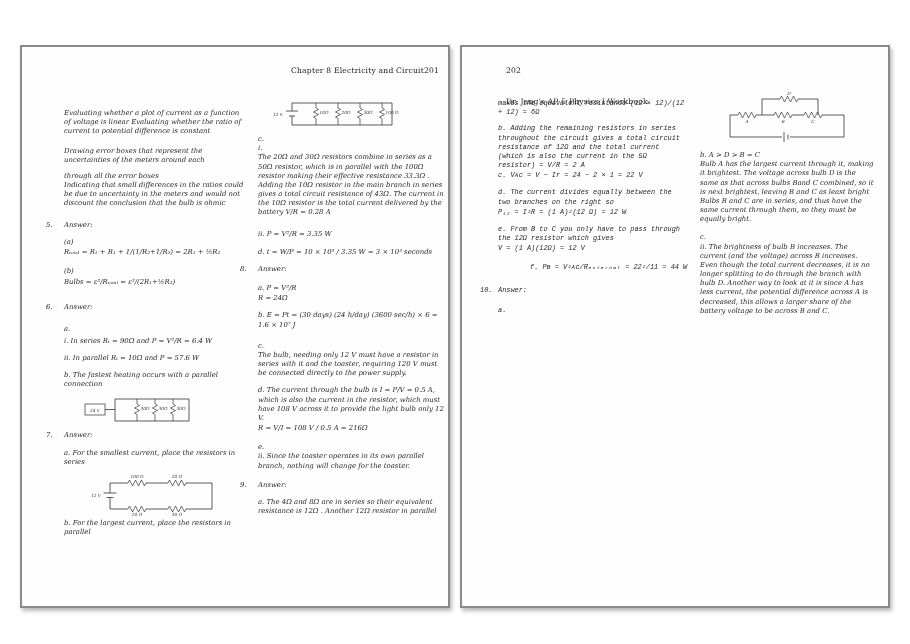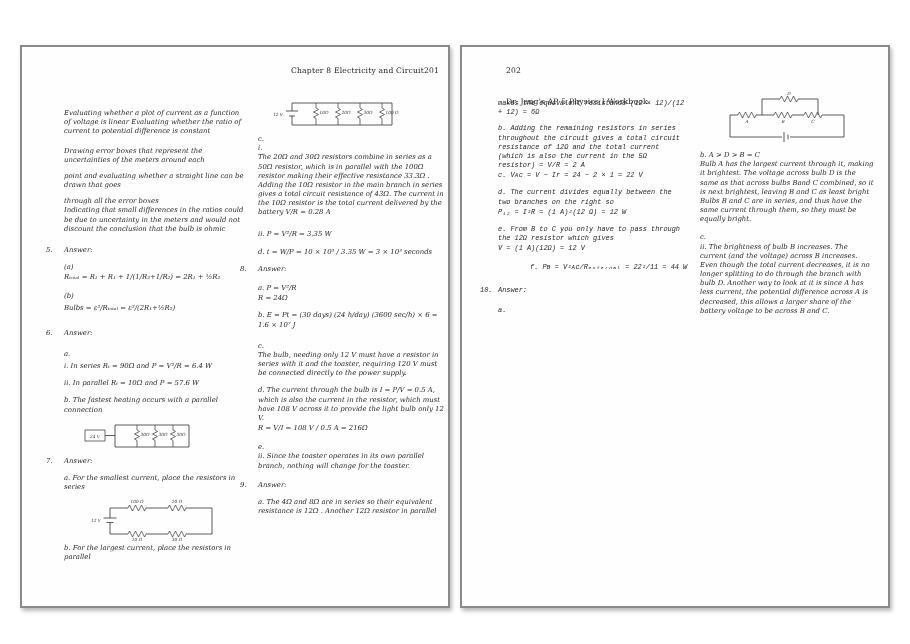--- a/index.html
+++ b/index.html
@@ -38,21 +38,20 @@
   <div class="page" id="page-left">
 
     <div class="pg-header" style="left:229px;width:200px;justify-content:flex-start;margin-left:40px;">
       <span>Chapter 8   Electricity and Circuit</span>
       <span>201</span>
     </div>
 
     <div class="col" style="left:42px;top:62px;width:180px;">
       <p style="margin-bottom:10px;">Evaluating whether a plot of current as a function of voltage is linear Evaluating whether the ratio of current to potential difference is constant</p>
       <p style="margin-bottom:7px;">Drawing error boxes that represent the uncertainties of the meters around each</p>
-      <p style="margin-bottom:7px;">point and evaluating whether a straight line can be drawn that goes</p>
       <p>through all the error boxes</p>
       <p style="margin-bottom:12px;">Indicating that small differences in the ratios could be due to uncertainty in the meters and would not discount the conclusion that the bulb is ohmic</p>
 
       <div class="item">
         <span class="inum">5.</span>
         <p style="margin-bottom:8px;">Answer:</p>
         <p style="margin-bottom:1px;">(a)</p>
         <p style="margin-bottom:10px;">Rₜₒₜₐₗ = R₁ + R₁ + 1/(1/R₂+1/R₂) = 2R₁ + ½R₂</p>
         <p style="margin-bottom:2px;">(b)</p>
         <p style="margin-bottom:16px;">Bulbs = ε²/Rₜₒₜₐₗ = ε²/(2R₁+½R₂)</p>

